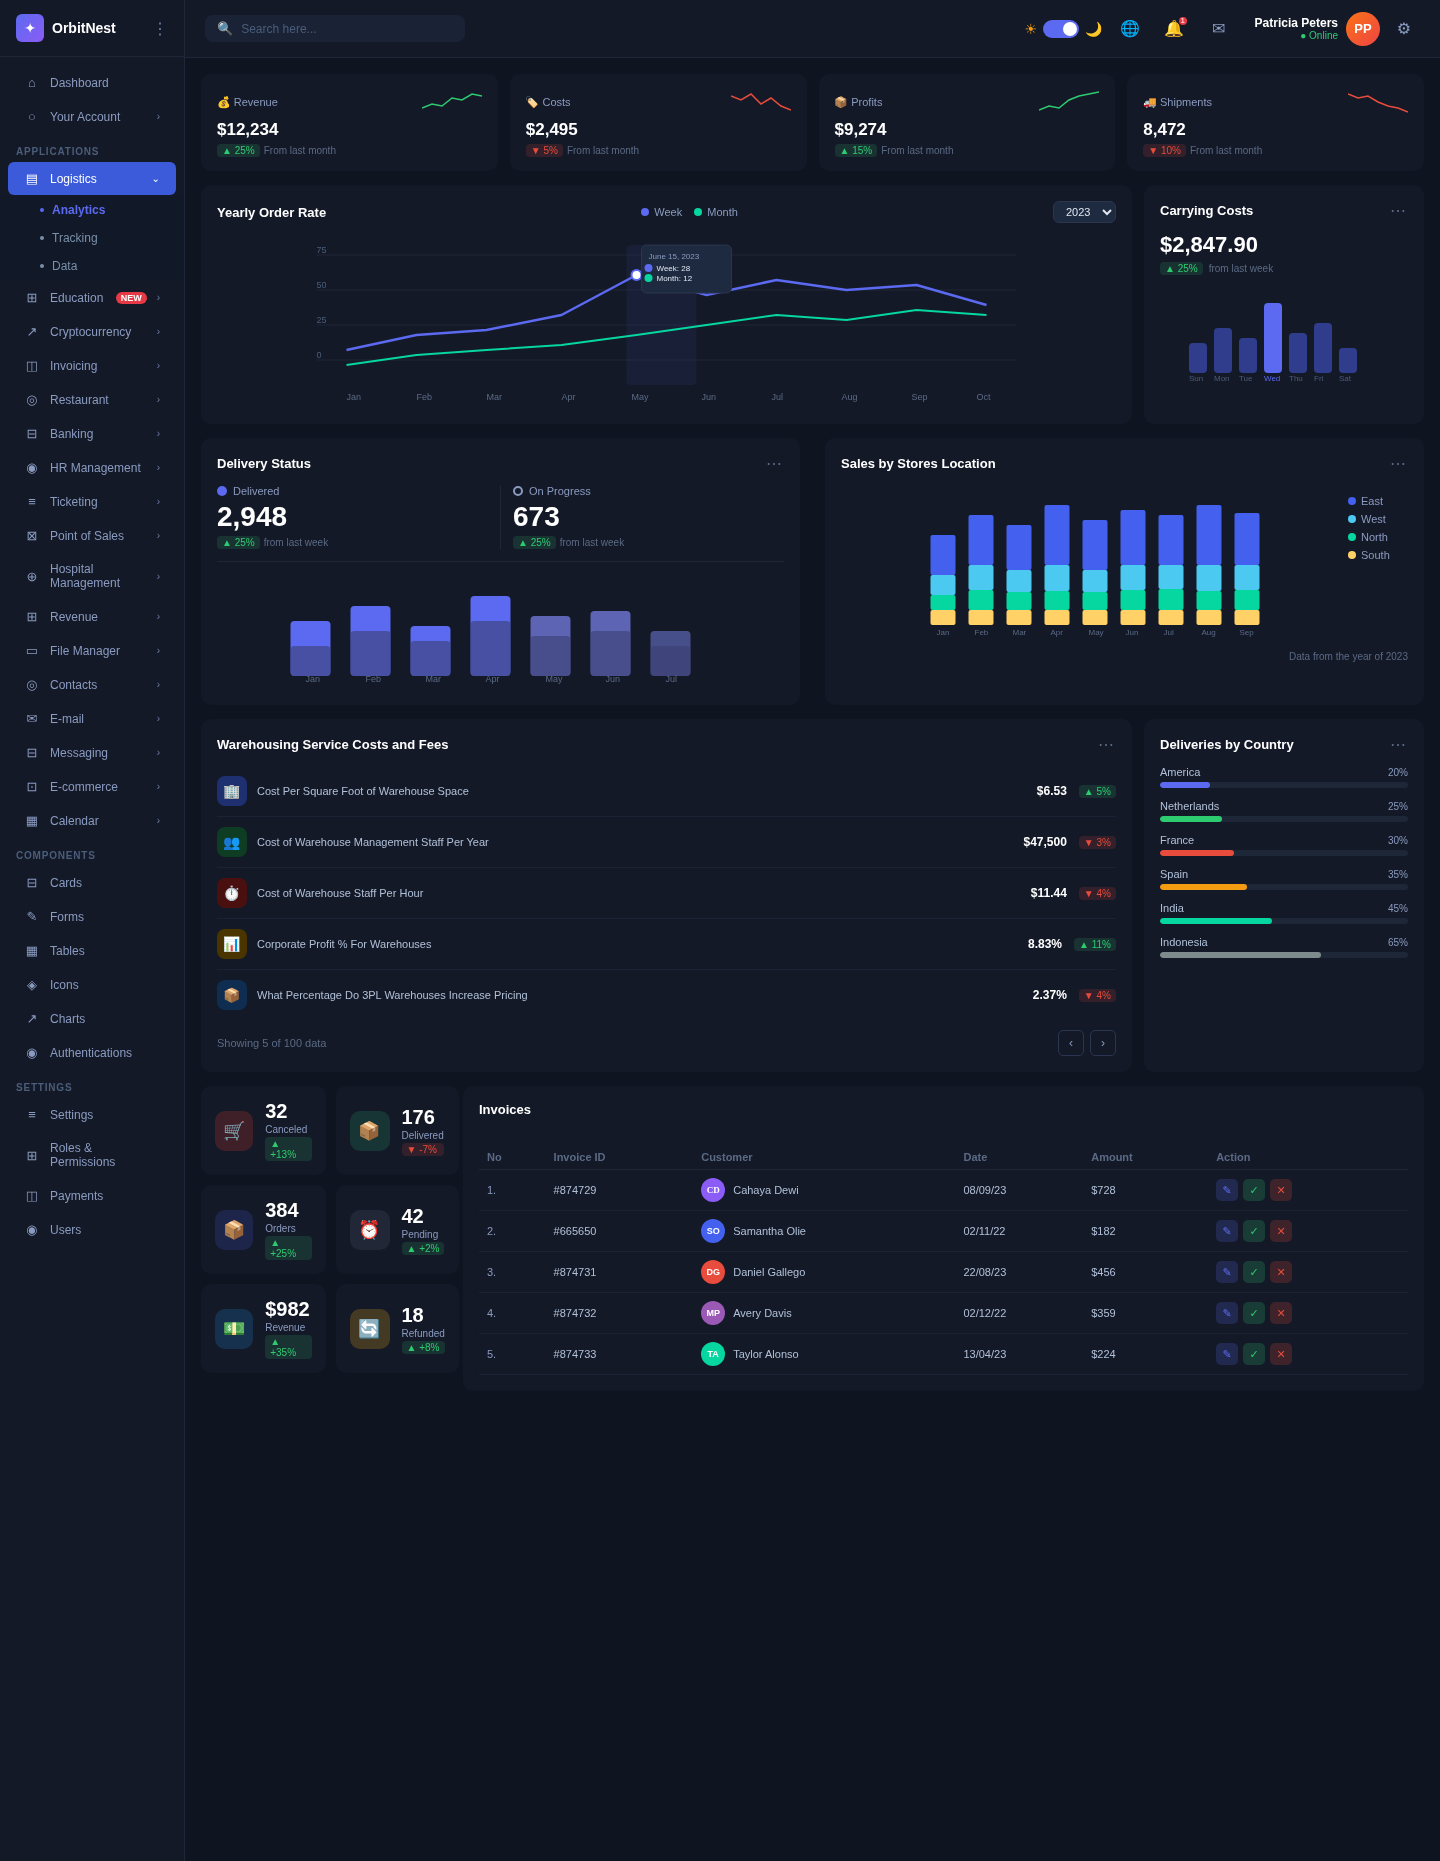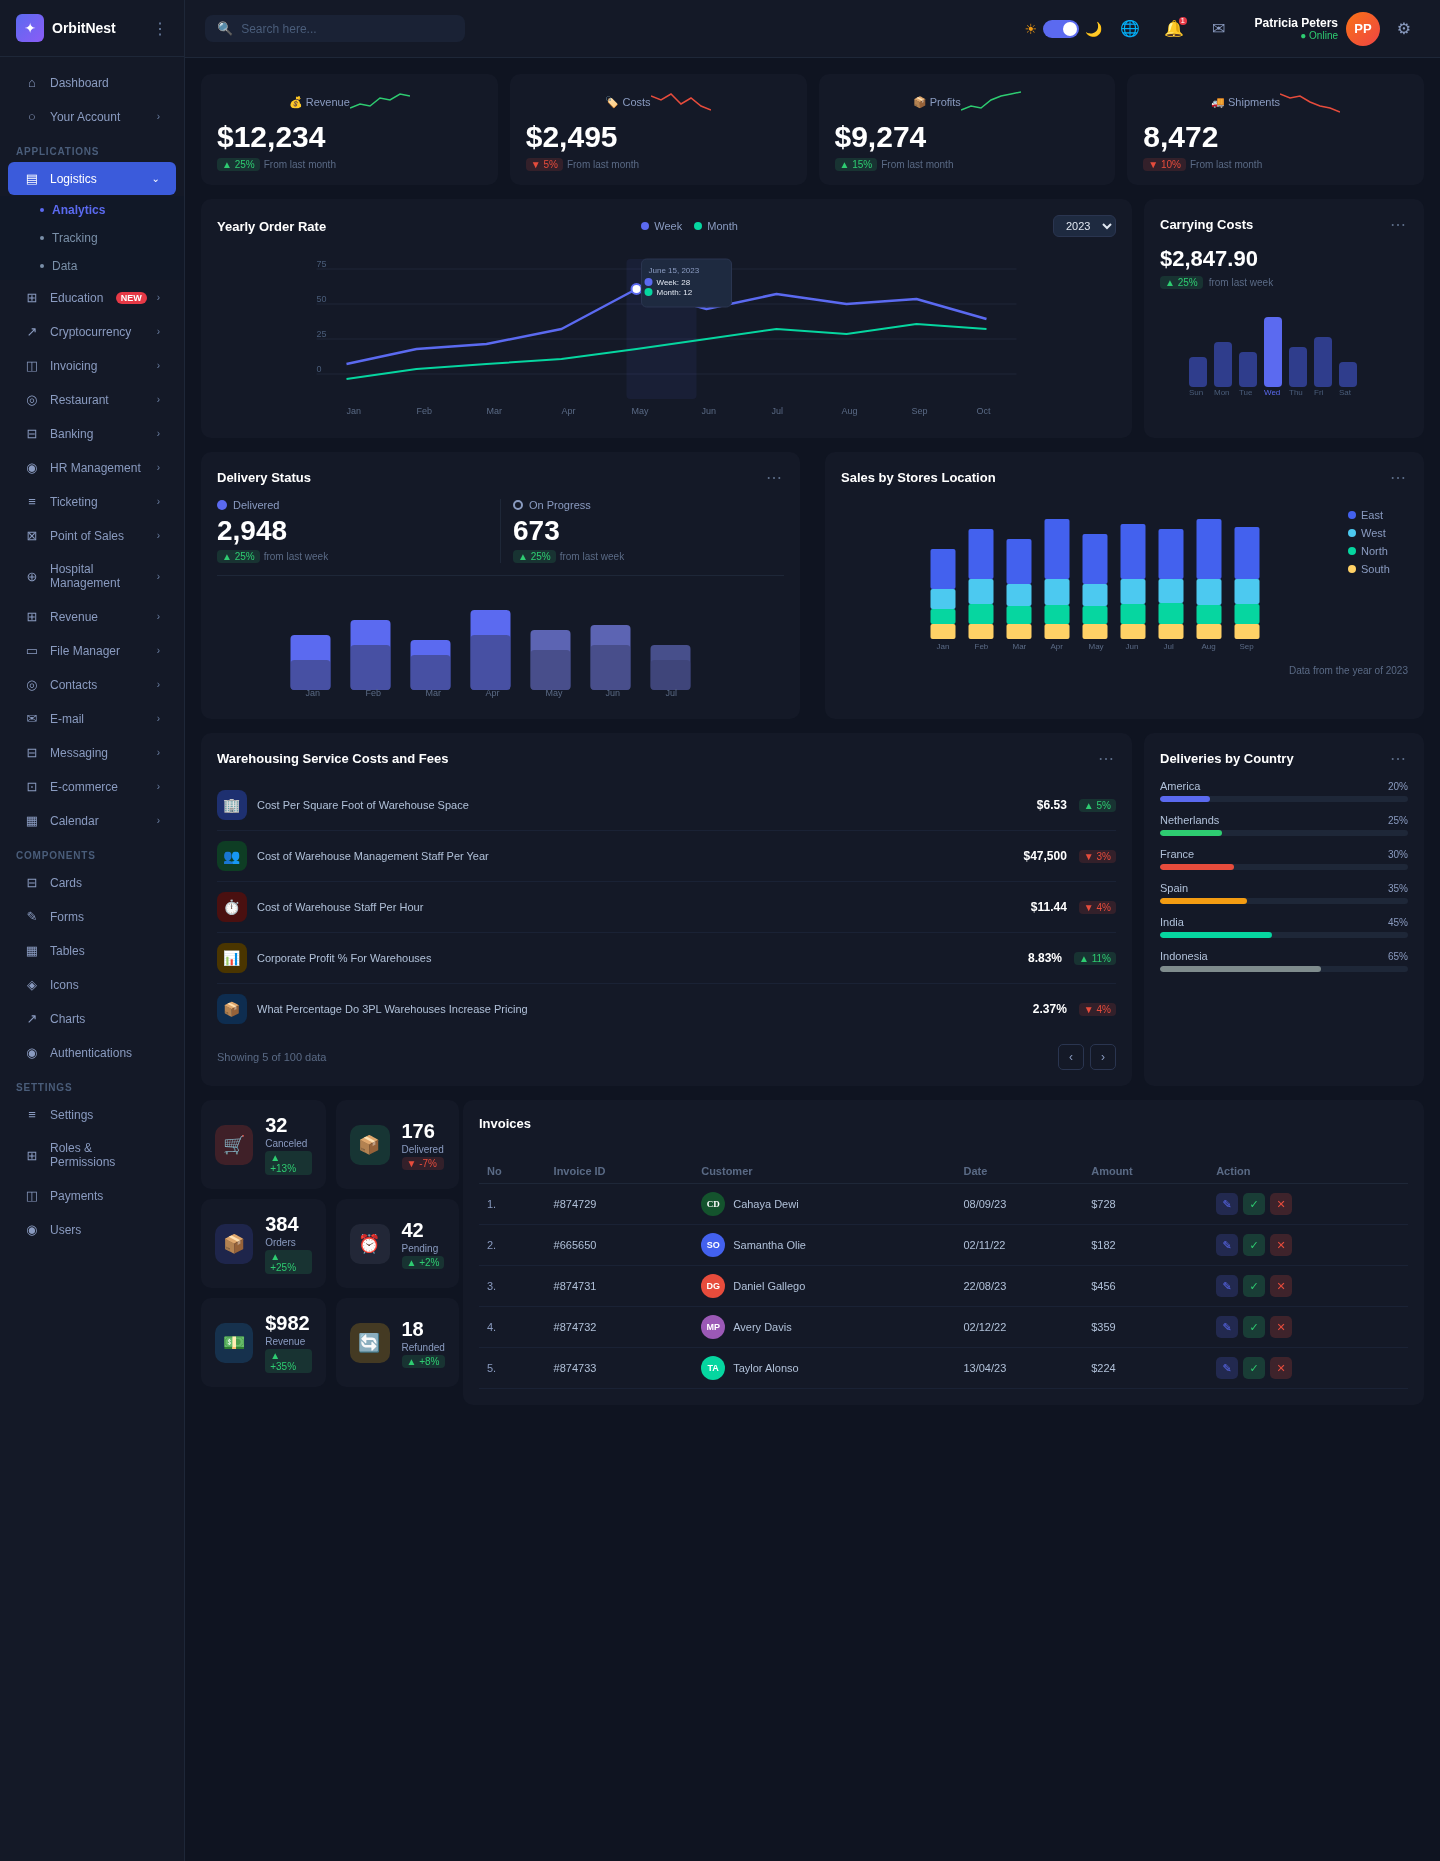--- a/index.html
+++ b/index.html
@@ -48,24 +48,24 @@
     .settings-icon { color: #8a9bc0; font-size: 16px; cursor: pointer; }
 
     
     .content { flex: 1; overflow-y: auto; padding: 16px; background: #0f1421; }
     .content::-webkit-scrollbar { width: 4px; }
     .content::-webkit-scrollbar-thumb { background: #2a3550; }
 
     
     .stat-cards { display: grid; grid-template-columns: repeat(4, 1fr); gap: 12px; margin-bottom: 14px; }
     .stat-card { background: #141927; border-radius: 10px; padding: 14px 16px; }
-    .stat-card-header { display: flex; align-items: center; justify-content: center; margin-bottom: 4px; }
+    .stat-card-header { display: flex; align-items: center; justify-content: space-between; margin-bottom: 4px; }
     .stat-card-title { font-size: 11px; color: #8a9bc0; }
     .stat-sparkline { width: 60px; height: 28px; }
-    .stat-value { font-size: 30px; font-weight: 700; color: #fff; margin-bottom: 4px; }
+    .stat-value { font-size: 17px; font-weight: 700; color: #fff; margin-bottom: 4px; }
     .stat-footer { font-size: 10px; color: #5a6a85; display: flex; align-items: center; gap: 4px; }
     .badge-up { background: rgba(46, 204, 113, 0.15); color: #2ecc71; padding: 1px 5px; border-radius: 4px; font-size: 10px; }
     .badge-down { background: rgba(231, 76, 60, 0.15); color: #e74c3c; padding: 1px 5px; border-radius: 4px; font-size: 10px; }
 
     
     .mid-row { display: grid; grid-template-columns: 1fr 280px; gap: 12px; margin-bottom: 14px; }
     .chart-card { background: #141927; border-radius: 10px; padding: 16px; }
     .chart-card-header { display: flex; align-items: center; justify-content: space-between; margin-bottom: 12px; }
     .chart-title { font-size: 13px; font-weight: 600; color: #fff; }
     .chart-legend { display: flex; gap: 12px; align-items: center; }
@@ -790,21 +790,21 @@
               <th>Amount</th>
               <th>Action</th>
             </tr>
           </thead>
           <tbody id="invoice-tbody">
           <tr>
     <td class="td-id">1.</td>
     <td>#874729</td>
     <td>
       <div class="customer-cell">
-        <div class="cust-avatar" style="background:#14532d;font-family:Liberation Serif, serif;">CD</div>
+        <div class="cust-avatar" style="background:#8b5cf6;font-family:Liberation Serif, serif;">CD</div>
         <span>Cahaya Dewi</span>
       </div>
     </td>
     <td>08/09/23</td>
     <td>$728</td>
     <td>
       <div class="action-icons">
         <div class="act-btn act-edit">✎</div>
         <div class="act-btn act-view">✓</div>
         <div class="act-btn act-del">✕</div>

